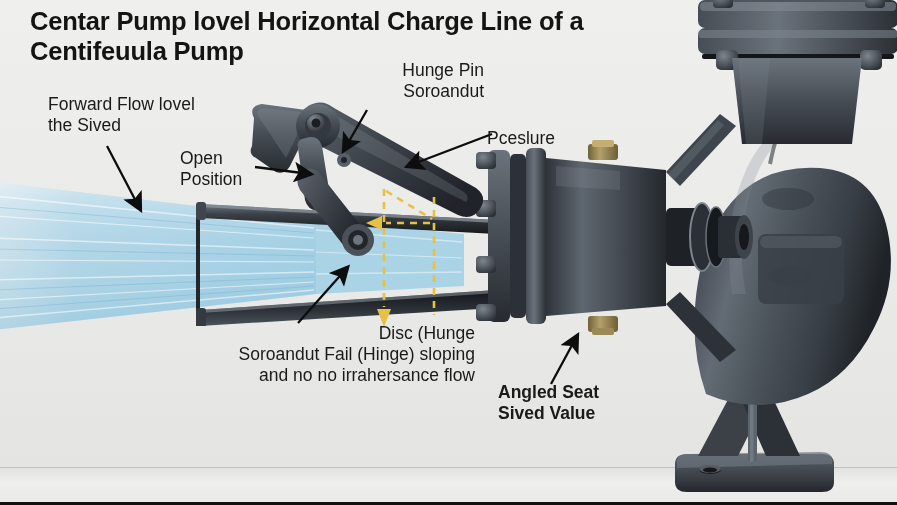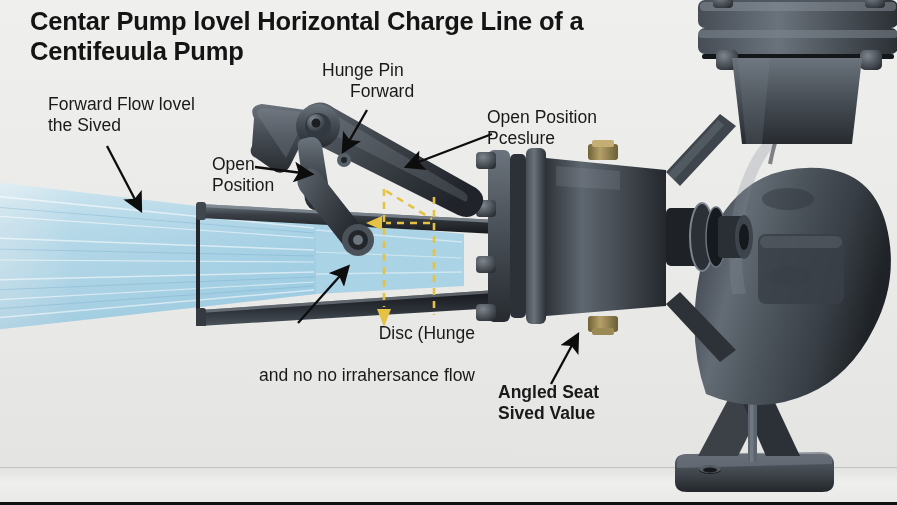--- a/index.html
+++ b/index.html
@@ -41,24 +41,24 @@
 
   
   .arrows{position:absolute;left:0;top:0;width:897px;height:505px;pointer-events:none;}
   .arrows svg{display:block}
 
   
   .title{position:absolute;left:30px;top:6px;width:640px;
     font-size:25.5px;font-weight:bold;color:#141414;line-height:1.18;
     letter-spacing:-.2px;}
   .lbl{position:absolute;color:#1a1a1a;font-size:17.5px;line-height:1.2;}
-  #lbl-hinge{left:322px;top:60px;width:190px;}
+  #lbl-hinge{left:294px;top:60px;width:190px;text-align:right;}
   #lbl-hinge .l2{display:block;padding-left:28px;}
   #lbl-forward{left:48px;top:94px;width:200px;}
-  #lbl-open{left:180px;top:154px;width:110px;margin-left:32px;}
+  #lbl-open{left:180px;top:148px;width:110px;}
   #lbl-openpress{left:487px;top:107px;width:180px;}
   #lbl-disc{left:175px;top:323px;width:300px;text-align:right;}
   #lbl-angled{left:498px;top:382px;width:180px;font-weight:bold;}
 </style>
 </head>
 <body>
 
 <div id="stage">
 
   <div class="bg-wall"></div>
@@ -349,41 +349,41 @@
     </svg>
   </div>
 
   <div class="title">
     <span>Centar Pump lovel Horizontal Charge Line of a</span><br>
     <span>Centifeuula Pump</span>
   </div>
 
   <div class="lbl" id="lbl-hinge">
     <span>Hunge Pin</span>
-    <span class="l2">Forward</span>
+    <span class="l2">Soroandut</span>
   </div>
 
   <div class="lbl" id="lbl-forward">
     <span>Forward Flow lovel</span><br>
     <span>the Sived</span>
   </div>
 
   <div class="lbl" id="lbl-open">
     <span>Open</span><br>
     <span>Position</span>
   </div>
 
   <div class="lbl" id="lbl-openpress">
-    <span>Open Position</span><br>
+    <br>
     <span>Pceslure</span>
   </div>
 
   <div class="lbl" id="lbl-disc">
     <span>Disc (Hunge</span><br>
-    <br>
+    <span>Soroandut Fail (Hinge) sloping</span><br>
     <span>and no no irrahersance flow</span>
   </div>
 
   <div class="lbl" id="lbl-angled">
     <span>Angled Seat</span><br>
     <span>Sived Value</span>
   </div>
 
 </div>
 

